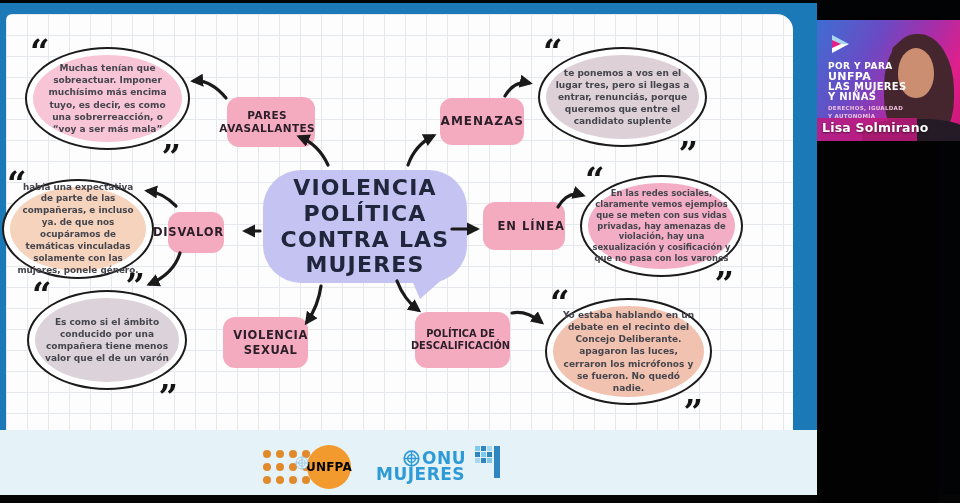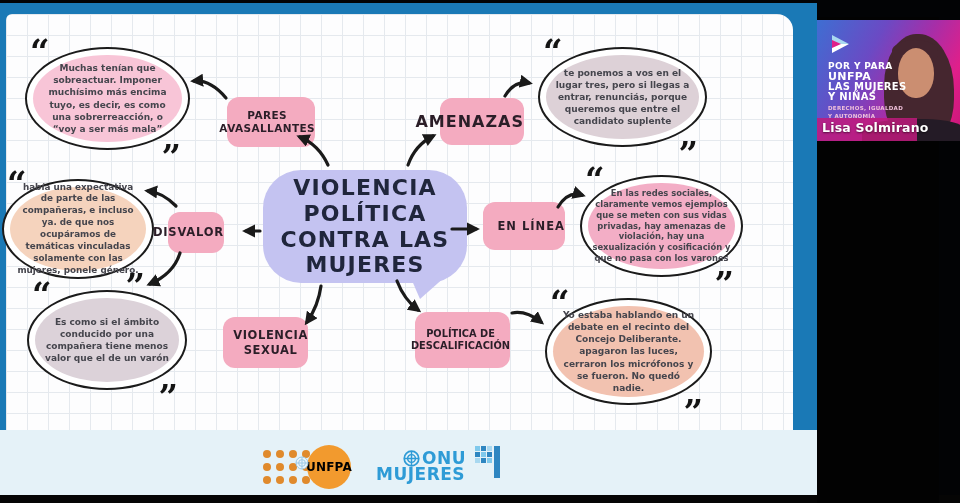--- a/index.html
+++ b/index.html
@@ -21,21 +21,21 @@
   
   .center-bubble { position:absolute; left:263px; top:170px; width:204px; height:113px;
       background:#c4c3f1; border-radius:38px; display:flex; align-items:center; justify-content:center;
       text-align:center; font-size:22px; font-weight:800; letter-spacing:1.2px; line-height:1.16;
       color:#20263c; white-space:pre-line; z-index:3; }
 
   .node { position:absolute; background:#f4abc0; border-radius:12px; display:flex; align-items:center;
       justify-content:flex-end; text-align:center; font-weight:700; color:#2b1e28; white-space:pre-line;
       line-height:1.25; z-index:3; }
   .n-pares        { left:227px; top:97px;  width:88px;  height:50px; font-size:10.5px; letter-spacing:.4px; }
-  .n-amenazas     { left:440px; top:98px;  width:84px;  height:47px; font-size:16px;  letter-spacing:1px; }
+  .n-amenazas     { left:440px; top:98px;  width:84px;  height:47px; font-size:12px;  letter-spacing:1px; }
   .n-disvalor     { left:168px; top:212px; width:56px;  height:41px; font-size:11.5px; letter-spacing:.8px; }
   .n-enlinea      { left:483px; top:202px; width:82px;  height:48px; font-size:11.5px; letter-spacing:1px; }
   .n-vsexual      { left:223px; top:317px; width:85px;  height:51px; font-size:11.5px; letter-spacing:.6px; }
   .n-practicas    { left:415px; top:312px; width:95px;  height:56px; font-size:9.8px;  letter-spacing:0; }
 
   .bubble { position:absolute; z-index:3; }
   .bubble .outer { position:absolute; inset:0; background:#fff; border:2.5px solid #1b1b1b; border-radius:50%; }
   .bubble .inner { position:absolute; inset:8px; border-radius:50%; }
   .bubble .txt { position:absolute; inset:0; padding:13px 15px; display:flex; align-items:center;
       justify-content:center; text-align:center; font-size:9px; font-weight:600; color:#45454d; line-height:1.35; }

